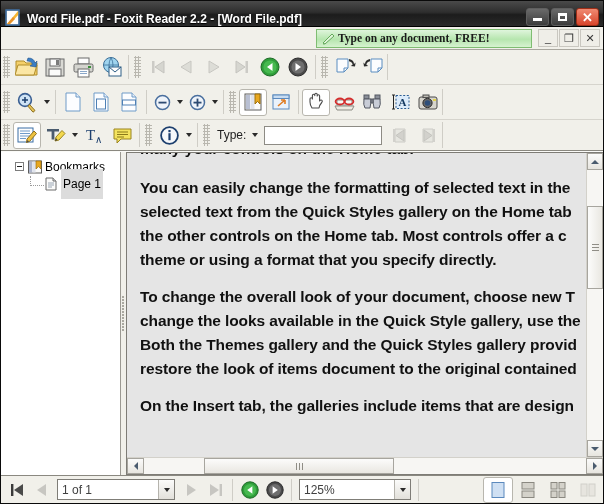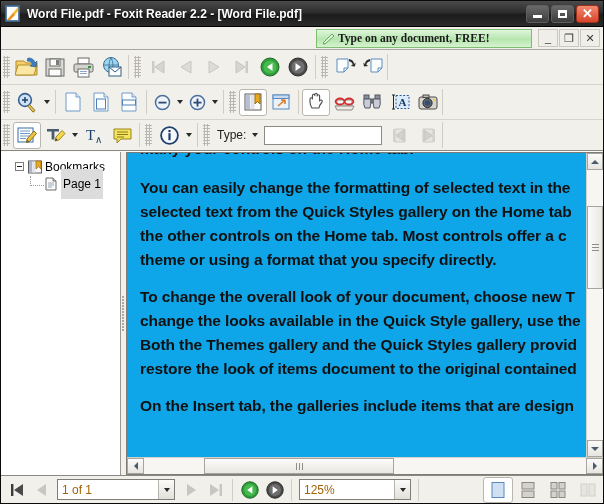--- a/index.html
+++ b/index.html
@@ -20,21 +20,21 @@
     flex-direction: column;
     overflow: hidden;
   }
 
   
   .titlebar {
     height: 26px;
     flex: 0 0 26px;
     background: linear-gradient(to bottom, #4a4a4a 0%, #2e2e2e 45%, #1c1c1c 55%, #2a2a2a 100%);
     display: flex;
-    align-items: center;
+    align-items: flex-end;
     padding: 0 2px 0 4px;
     border-bottom: 1px solid #000;
   }
   .title-icon {
     width: 17px; height: 17px;
     margin-right: 5px;
     position: relative;
     flex: 0 0 17px;
   }
   .title-text {
@@ -245,21 +245,21 @@
     display:flex; flex-direction:column;
     border: 1px solid #7e7c76;
     border-right: none;
     background:#ffffff;
     margin: 0;
     position: relative;
   }
   .docrow { flex:1 1 auto; display:flex; min-height:0; }
   .page {
     flex: 1 1 auto;
-    background: #0ea5e9;
+    background: #e5e5e5;
     overflow: hidden;
     padding: 0 0 0 13px;
     position: relative;
     min-width: 0;
   }
   .clipline {
     height: 10px;
     overflow: hidden;
     position: relative;
   }
@@ -354,21 +354,21 @@
     flex:0 0 25px;
   }
   .sbtn.disabled { opacity:.4; }
   .combo {
     height: 21px;
     background:#fff;
     border:1px solid #7f7d77;
     display:flex; align-items:center;
     margin: 0 3px;
   }
-  .combo .val { flex:1 1 auto; padding:0 4px; font-size:12px; color:#a16207; white-space:nowrap; }
+  .combo .val { flex:1 1 auto; padding:0 4px; font-size:12px; color:#404040; white-space:nowrap; }
   .combo .cbtn {
     width:16px; height:19px;
     background: linear-gradient(to bottom,#fbfbfa,#e2e0da);
     border-left:1px solid #b5b3ac;
     display:flex;align-items:center;justify-content:center;
     flex:0 0 16px;
   }
   .combo.pagebox { width:118px; flex:0 0 118px; }
   .combo.zoombox { width:112px; flex:0 0 112px; }
   .status-sep { width:1px;height:22px;background:#cfcdc6;margin:0 4px;flex:0 0 1px;}

